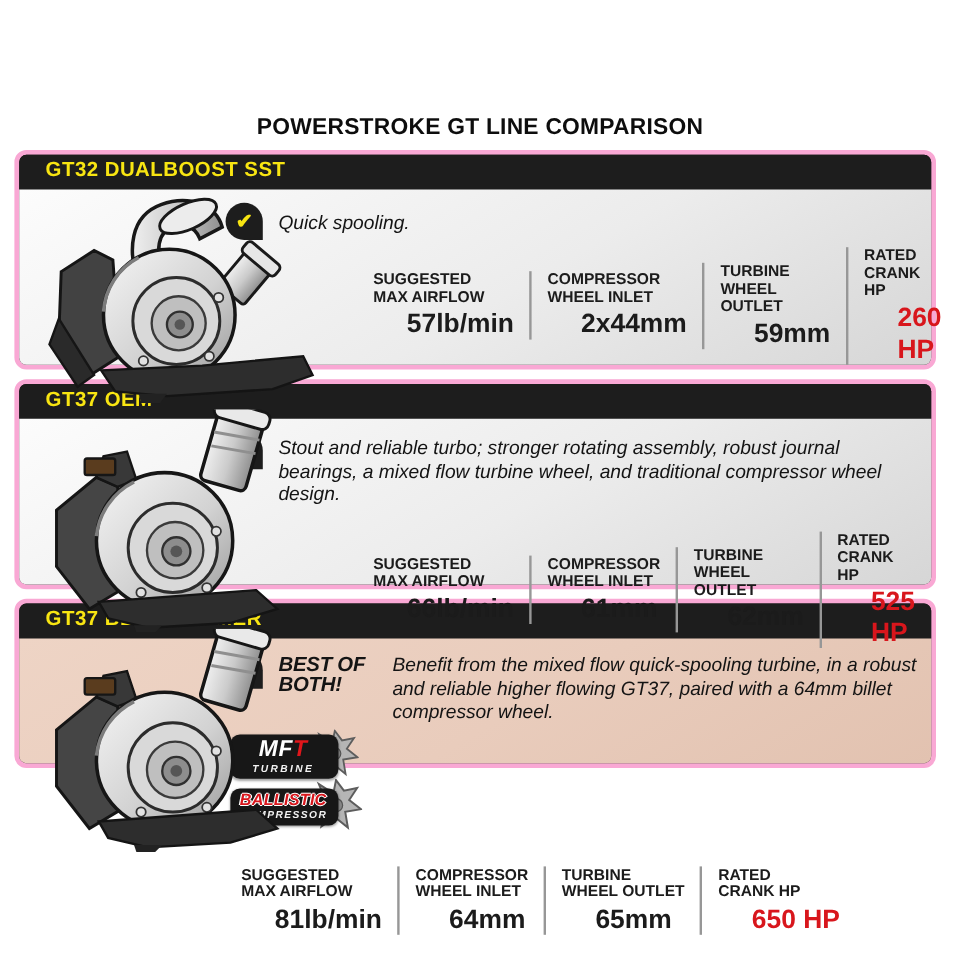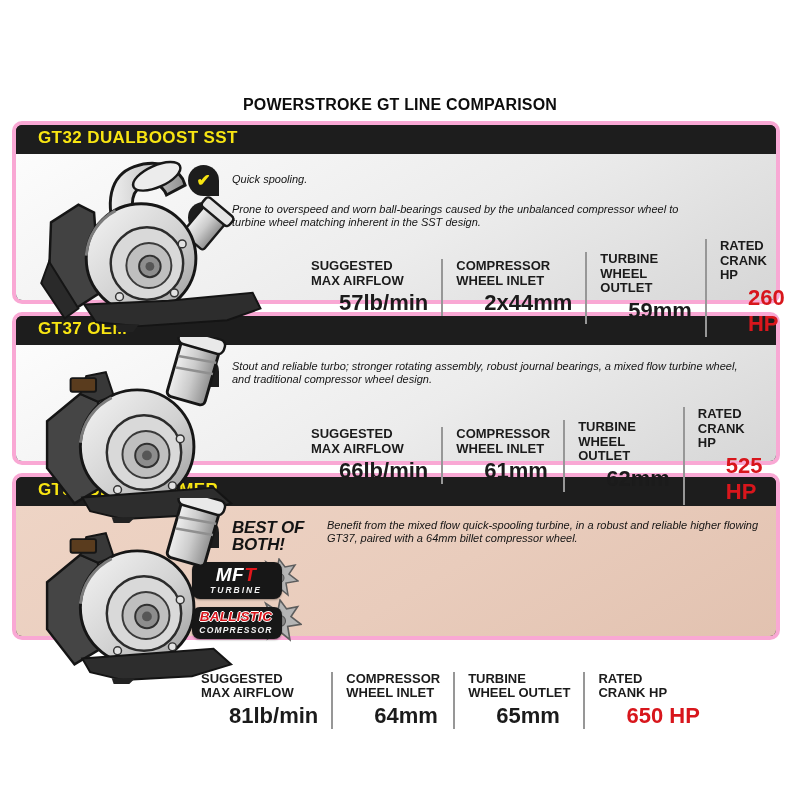--- a/index.html
+++ b/index.html
@@ -2,52 +2,52 @@
 <html><head>
 <meta charset="utf-8">
 <style>
   html,body{margin:0;padding:0;}
   body{
     width:800px;height:800px;overflow:hidden;background:#ffffff;
     font-family:"Liberation Sans", sans-serif;color:#111;
   }
   .title{
     padding-top:96px;margin-bottom:7px;text-align:center;
-    font-size:16px;font-weight:800;letter-spacing:.2px;color:#0d0d0d;
+    font-size:19px;font-weight:800;letter-spacing:.2px;color:#0d0d0d;
   }
   .panel{
     margin:0 20px 8px 12px;border:4px solid #f9a8d4;border-radius:10px;
     position:relative;background:#1d1d1d;
   }
   .panel-header{
     background:#1d1d1d;color:#f8e512;font-size:17px;font-weight:800;
     padding:3px 0 6px 22px;letter-spacing:.4px;border-radius:6px 6px 0 0;
   }
   .panel-body{
     position:relative;border-radius:0 0 6px 6px;
     background:linear-gradient(150deg,#fcfcfc 0%,#ececec 55%,#d6d6d6 100%);
   }
   .panel.screamer .panel-body{
     background:linear-gradient(150deg,#eed4c5 0%,#e9ccbc 55%,#e2c2b0 100%);
   }
-  .pb1{height:146px;} .pb2{height:116px;} .pb3{height:130px;}
+  .pb1{height:146px;} .pb2{height:138px;} .pb3{height:104px;}
   .turbo{position:absolute;left:4px;top:-8px;width:248px;height:186px;z-index:3;}
   .content{position:relative;z-index:2;margin-left:172px;padding-top:8px;}
   .bullet{display:flex;gap:13px;margin:3px 0 6px;align-items:flex-start;}
   .bicon{
     width:31px;height:31px;flex:0 0 31px;background:#1d1d1d;
     border-radius:50% 50% 0 50%;display:flex;align-items:center;justify-content:center;
   }
   .bicon.point-right{transform:rotate(-45deg);}
   .bicon.point-right .glyph{transform:rotate(45deg);}
   .glyph{font-size:17px;font-weight:800;line-height:1;}
   .glyph.check{color:#f8e512;}
   .glyph.cross{color:#e41b1f;}
   .btext{
-    font-style:italic;font-size:11px;line-height:1.22;color:#141414;
+    font-style:italic;font-size:16px;line-height:1.22;color:#141414;
     padding-top:4px;font-weight:500;
   }
   .p1-single{padding-top:8px;}
   .p1-con{max-width:448px;padding-top:1px;}
   .p2-text{max-width:512px;}
   .p3-text{max-width:470px;padding-top:2px;}
   .bullet-title{
     font-weight:800;font-style:italic;font-size:17px;line-height:1.02;
     width:82px;flex:0 0 82px;color:#141414;padding-top:2px;letter-spacing:-.2px;
   }
@@ -153,26 +153,20 @@
     <svg class="turbo">
         <use href="#turbo-a"></use>
       </svg>
     <div class="content">
       <div class="bullet">
         <span class="bicon">
             <span class="glyph check">✔</span>
           </span>
         <div class="btext p1-single">Quick spooling.</div>
       </div>
-      <div class="bullet">
-        <span class="bicon point-right">
-            <span class="glyph cross">✖</span>
-          </span>
-        <div class="btext p1-con">Prone to overspeed and worn ball-bearings caused by the unbalanced compressor wheel to turbine wheel matching inherent in the SST design.</div>
-      </div>
       <div class="stats-row p1-stats">
         <div class="stat">
           <div class="stat-label">SUGGESTED
 MAX AIRFLOW</div>
           <div class="stat-value">57lb/min</div>
         </div>
         <div class="stat">
           <div class="stat-label">COMPRESSOR
 WHEEL INLET</div>
           <div class="stat-value">2x44mm</div>

